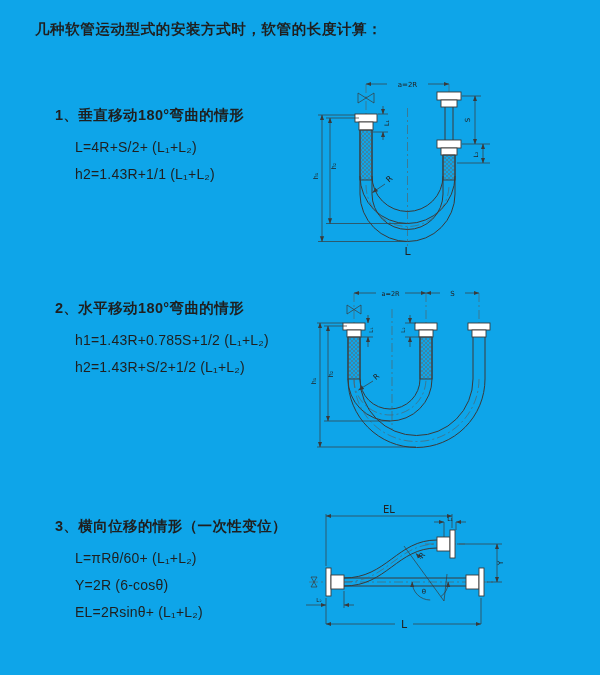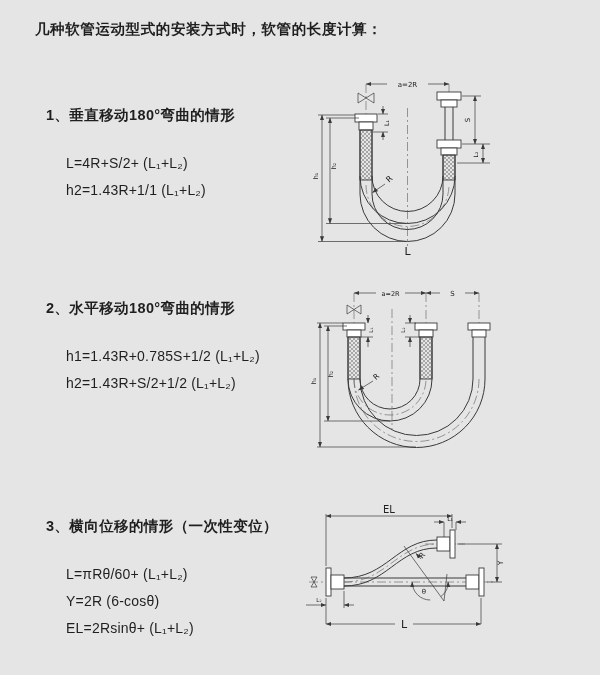--- a/index.html
+++ b/index.html
@@ -1,24 +1,24 @@
 <!DOCTYPE html>
 <html><head>
 <meta charset="utf-8">
 <style>
   html,body{margin:0;padding:0;}
   body{
     width:600px;height:675px;background:#ffffff;position:relative;overflow:hidden;
     font-family:"Liberation Sans","DejaVu Sans",sans-serif;color:#1f1f1f;
   }
-  .page{position:absolute;inset:0;background:#e5e5e5;}
+  .page{position:absolute;inset:0;background:#0ea5e9;}
   .title{position:absolute;left:35px;top:20px;font-size:14.5px;font-weight:600;letter-spacing:0.6px;}
-  .sec{position:absolute;left:46px;}
+  .sec{position:absolute;left:55px;}
   .sec-heading{font-size:14.5px;font-weight:600;letter-spacing:0.4px;height:20px;}
-  .formulas{margin-top:23px;padding-left:20px;}
+  .formulas{margin-top:7px;padding-left:20px;}
   .formula{font-size:14px;height:27px;display:flex;align-items:center;letter-spacing:0.2px;}
   .diagram{position:absolute;}
   
   .thin{stroke:#3a3a3a;stroke-width:0.7;fill:none;}
   .wall{stroke:#3a3a3a;stroke-width:1;fill:none;}
   .cl{stroke:#5a5a5a;stroke-width:0.6;fill:none;stroke-dasharray:9 3 2 3;}
   .fit{fill:#ffffff;stroke:#3a3a3a;stroke-width:0.9;}
   .braid{stroke:#3a3a3a;stroke-width:0.9;}
   text.lbl{fill:#222;font-family:"DejaVu Sans","Liberation Sans",sans-serif;}
 </style>

